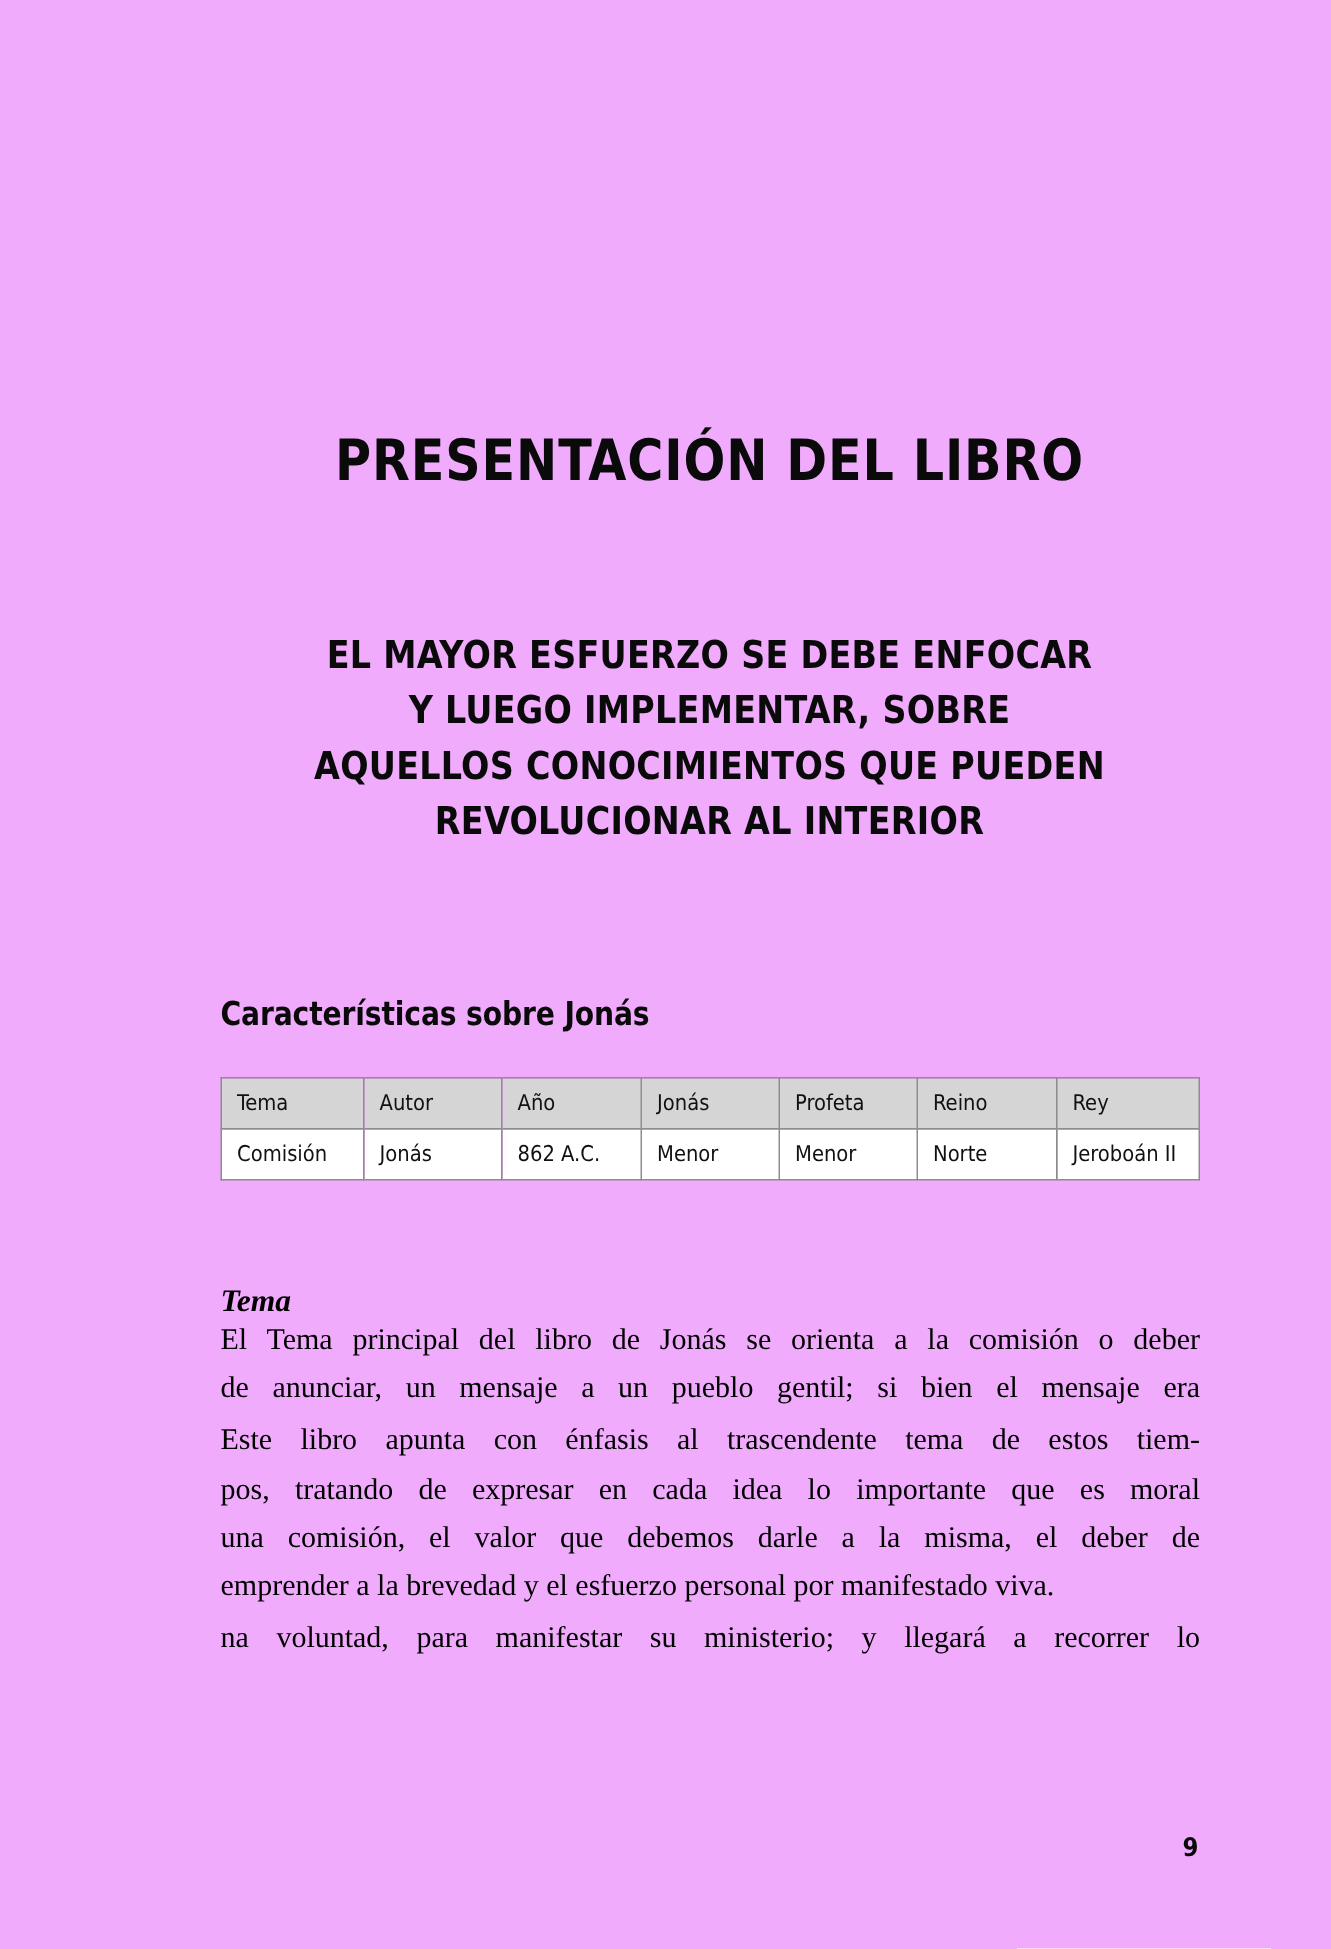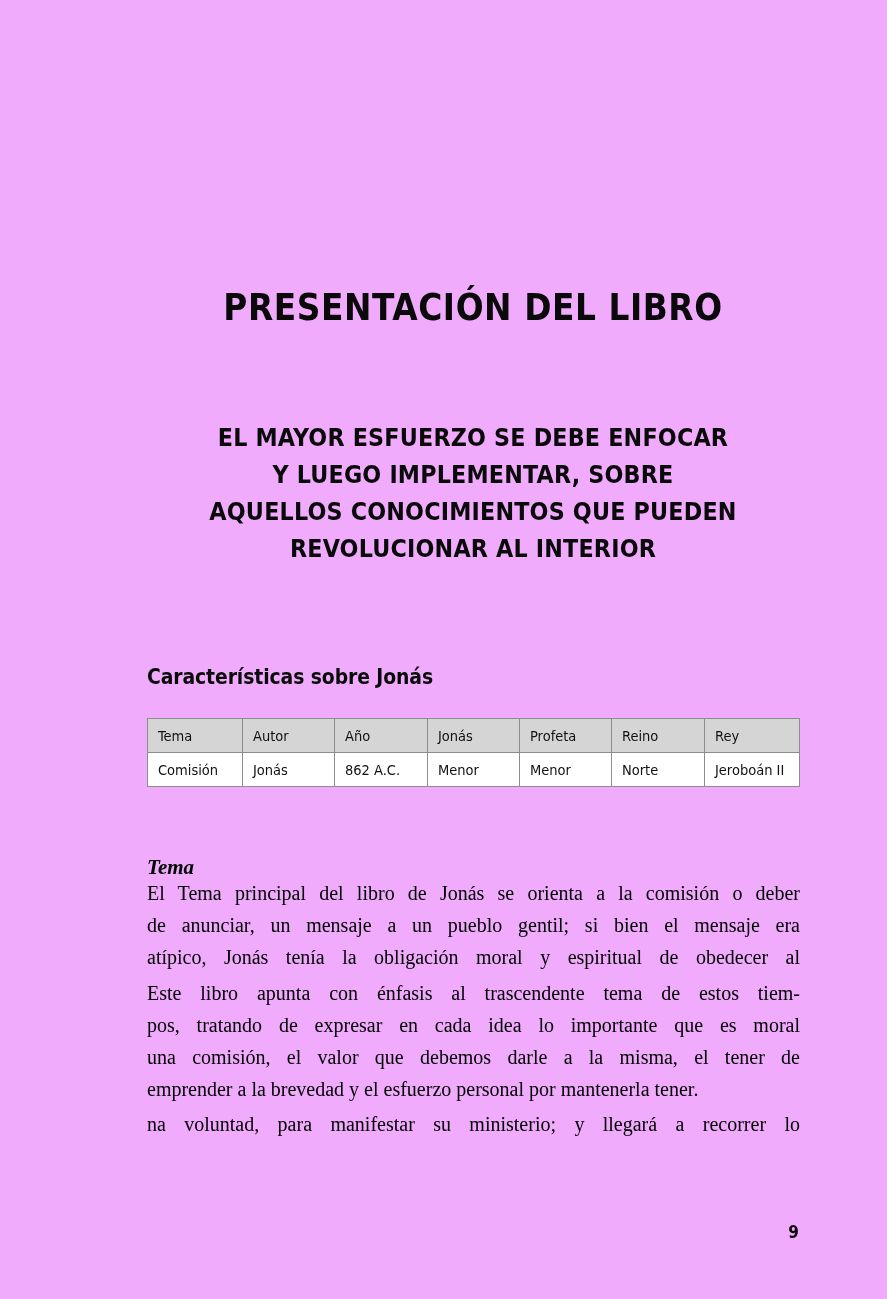--- a/index.html
+++ b/index.html
@@ -196,28 +196,27 @@
     </tbody>
   </table>
 
   <h4 class="tema-heading">Tema</h4>
 
   <div class="body-block">
 
     <p class="para">
       <span class="jline">El Tema principal del libro de Jonás se orienta a la comisión o deber</span>
       <span class="jline">de anunciar, un mensaje a un pueblo gentil; si bien el mensaje era</span>
-      <span class="jline">atípico, Jonás tenía la obligación moral y espiritual de obedecer al</span>
     </p>
 
     <p class="para">
       <span class="jline">Este libro apunta con énfasis al trascendente tema de estos tiem-</span>
       <span class="jline">pos, tratando de expresar en cada idea lo importante que es moral</span>
-      <span class="jline">una comisión, el valor que debemos darle a la misma, el tener de</span>
-      <span class="jline last">emprender a la brevedad y el esfuerzo personal por mantenerla tener.</span>
+      <span class="jline">una comisión, el valor que debemos darle a la misma, el deber de</span>
+      <span class="jline last">emprender a la brevedad y el esfuerzo personal por manifestado viva.</span>
     </p>
 
     <p class="para">
       <span class="jline">na voluntad, para manifestar su ministerio; y llegará a recorrer lo</span>
     </p>
 
   </div>
 
   <div class="page-number">9</div>
 

